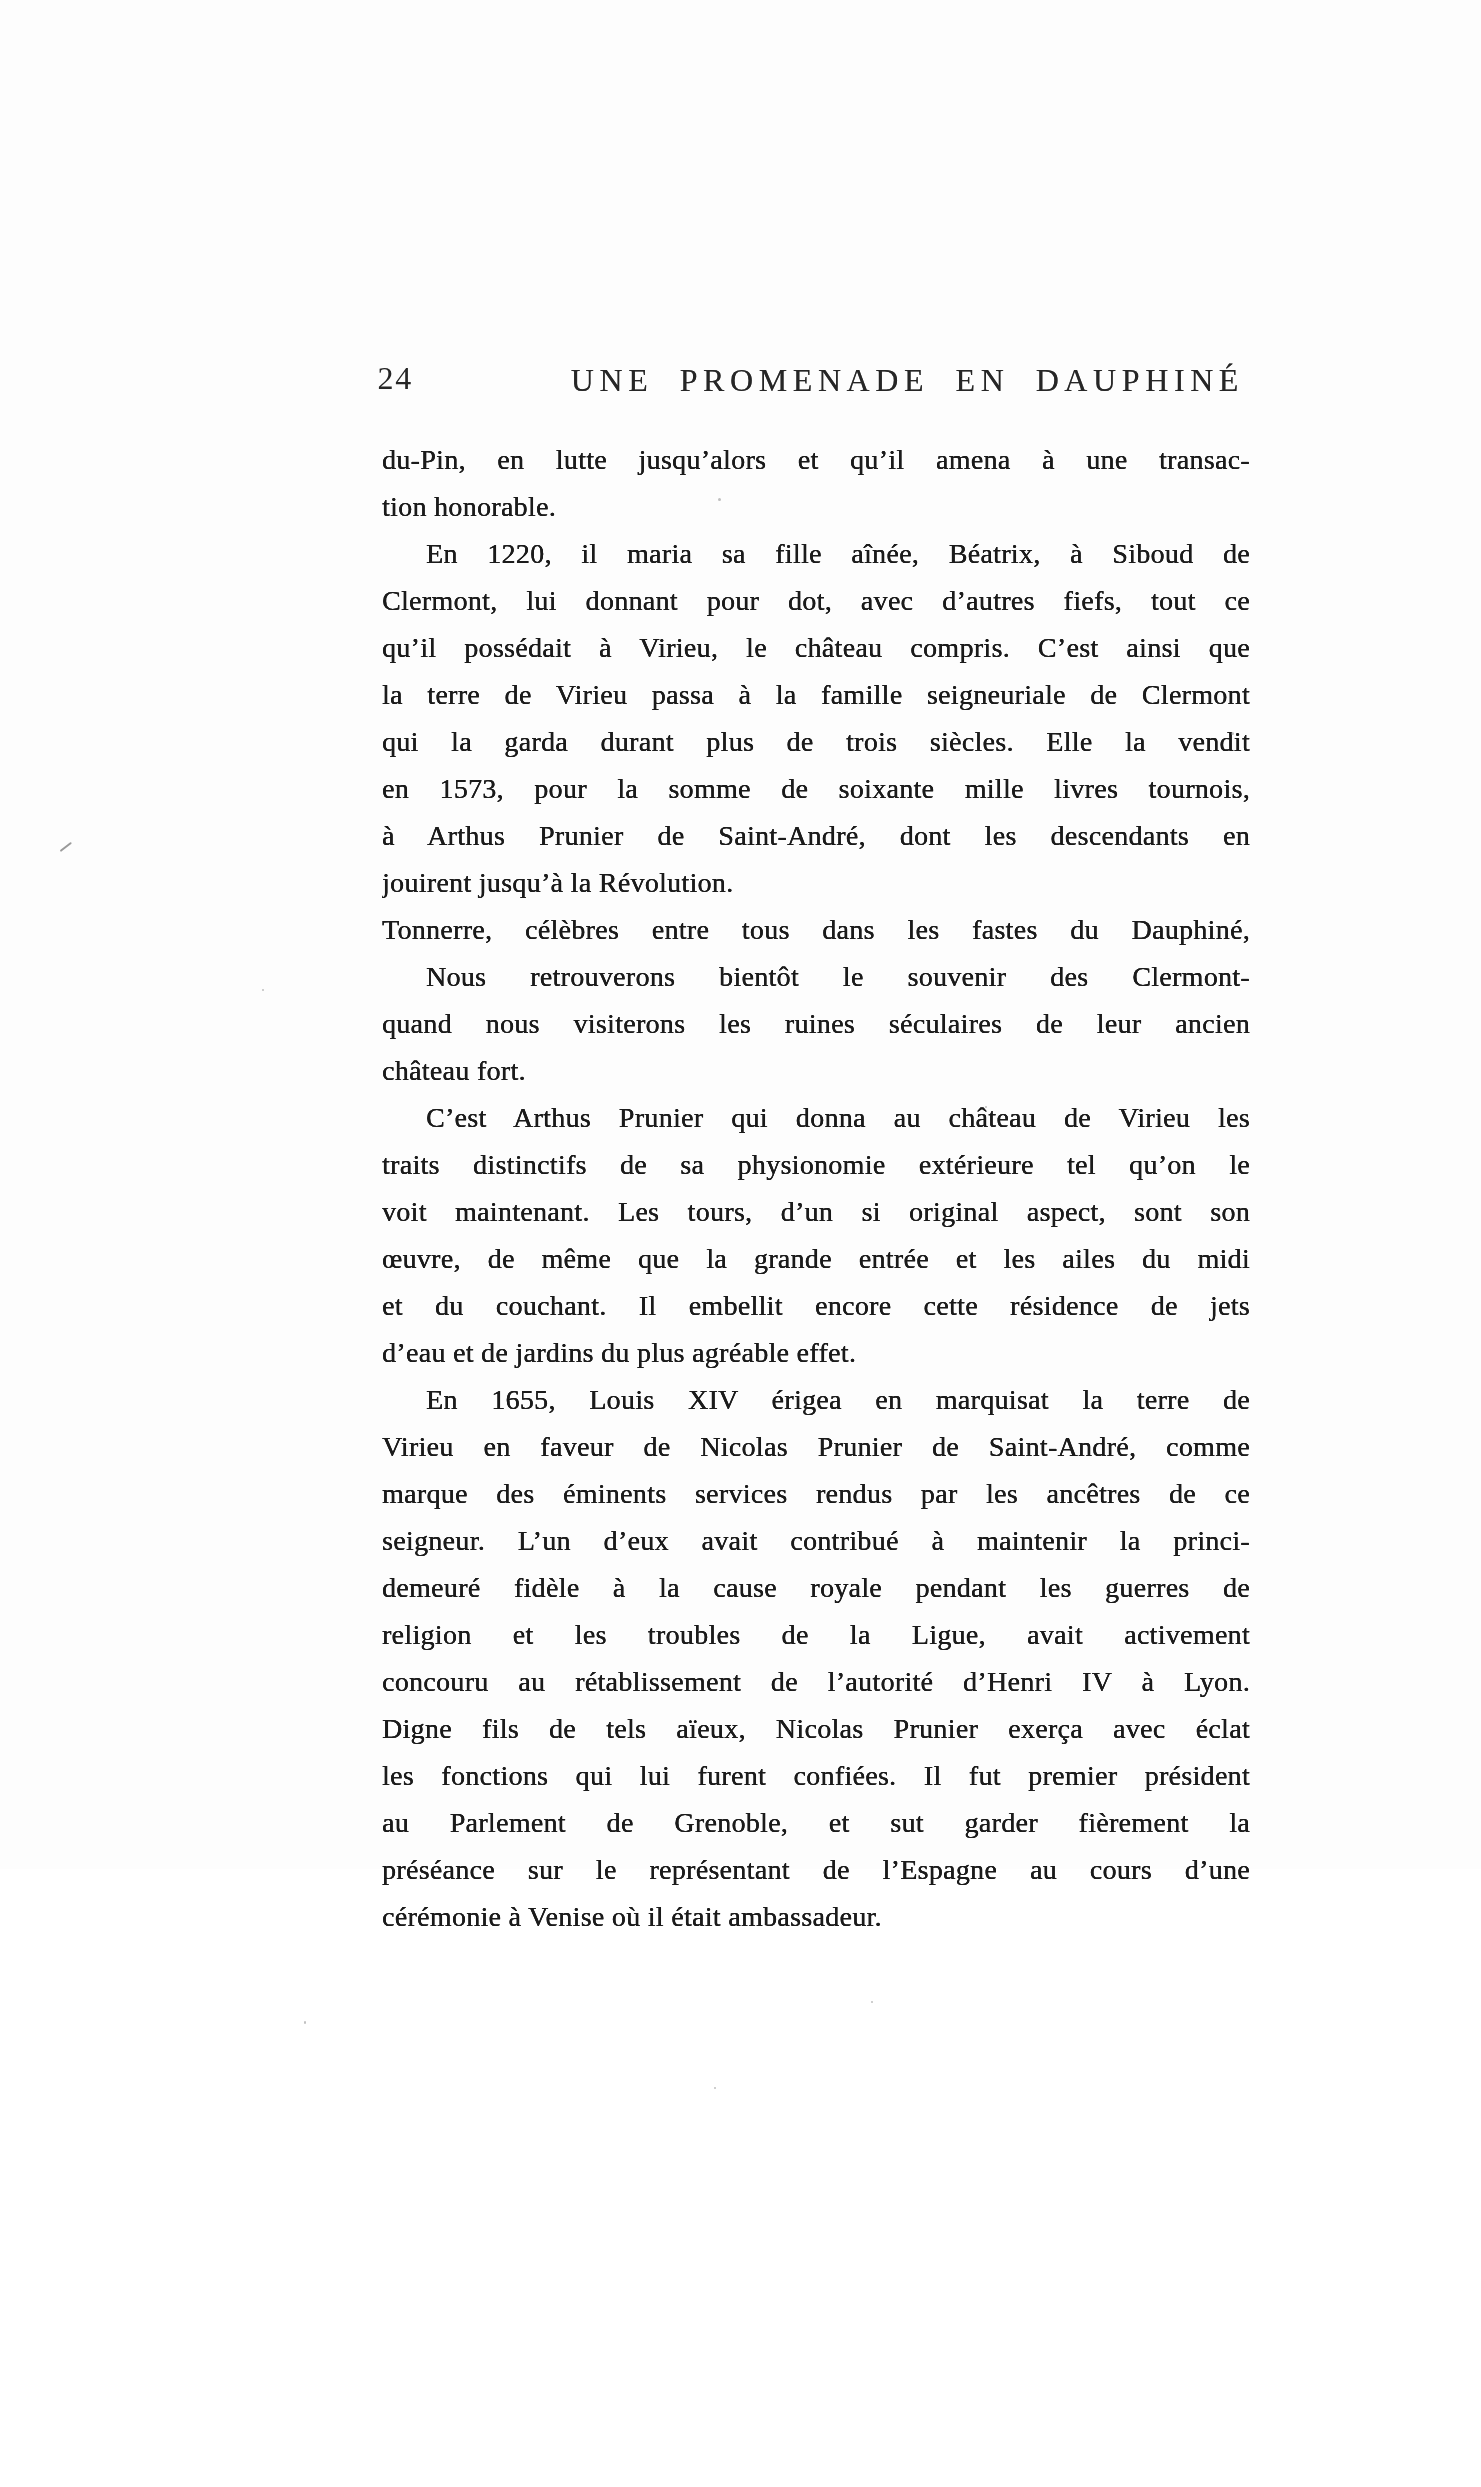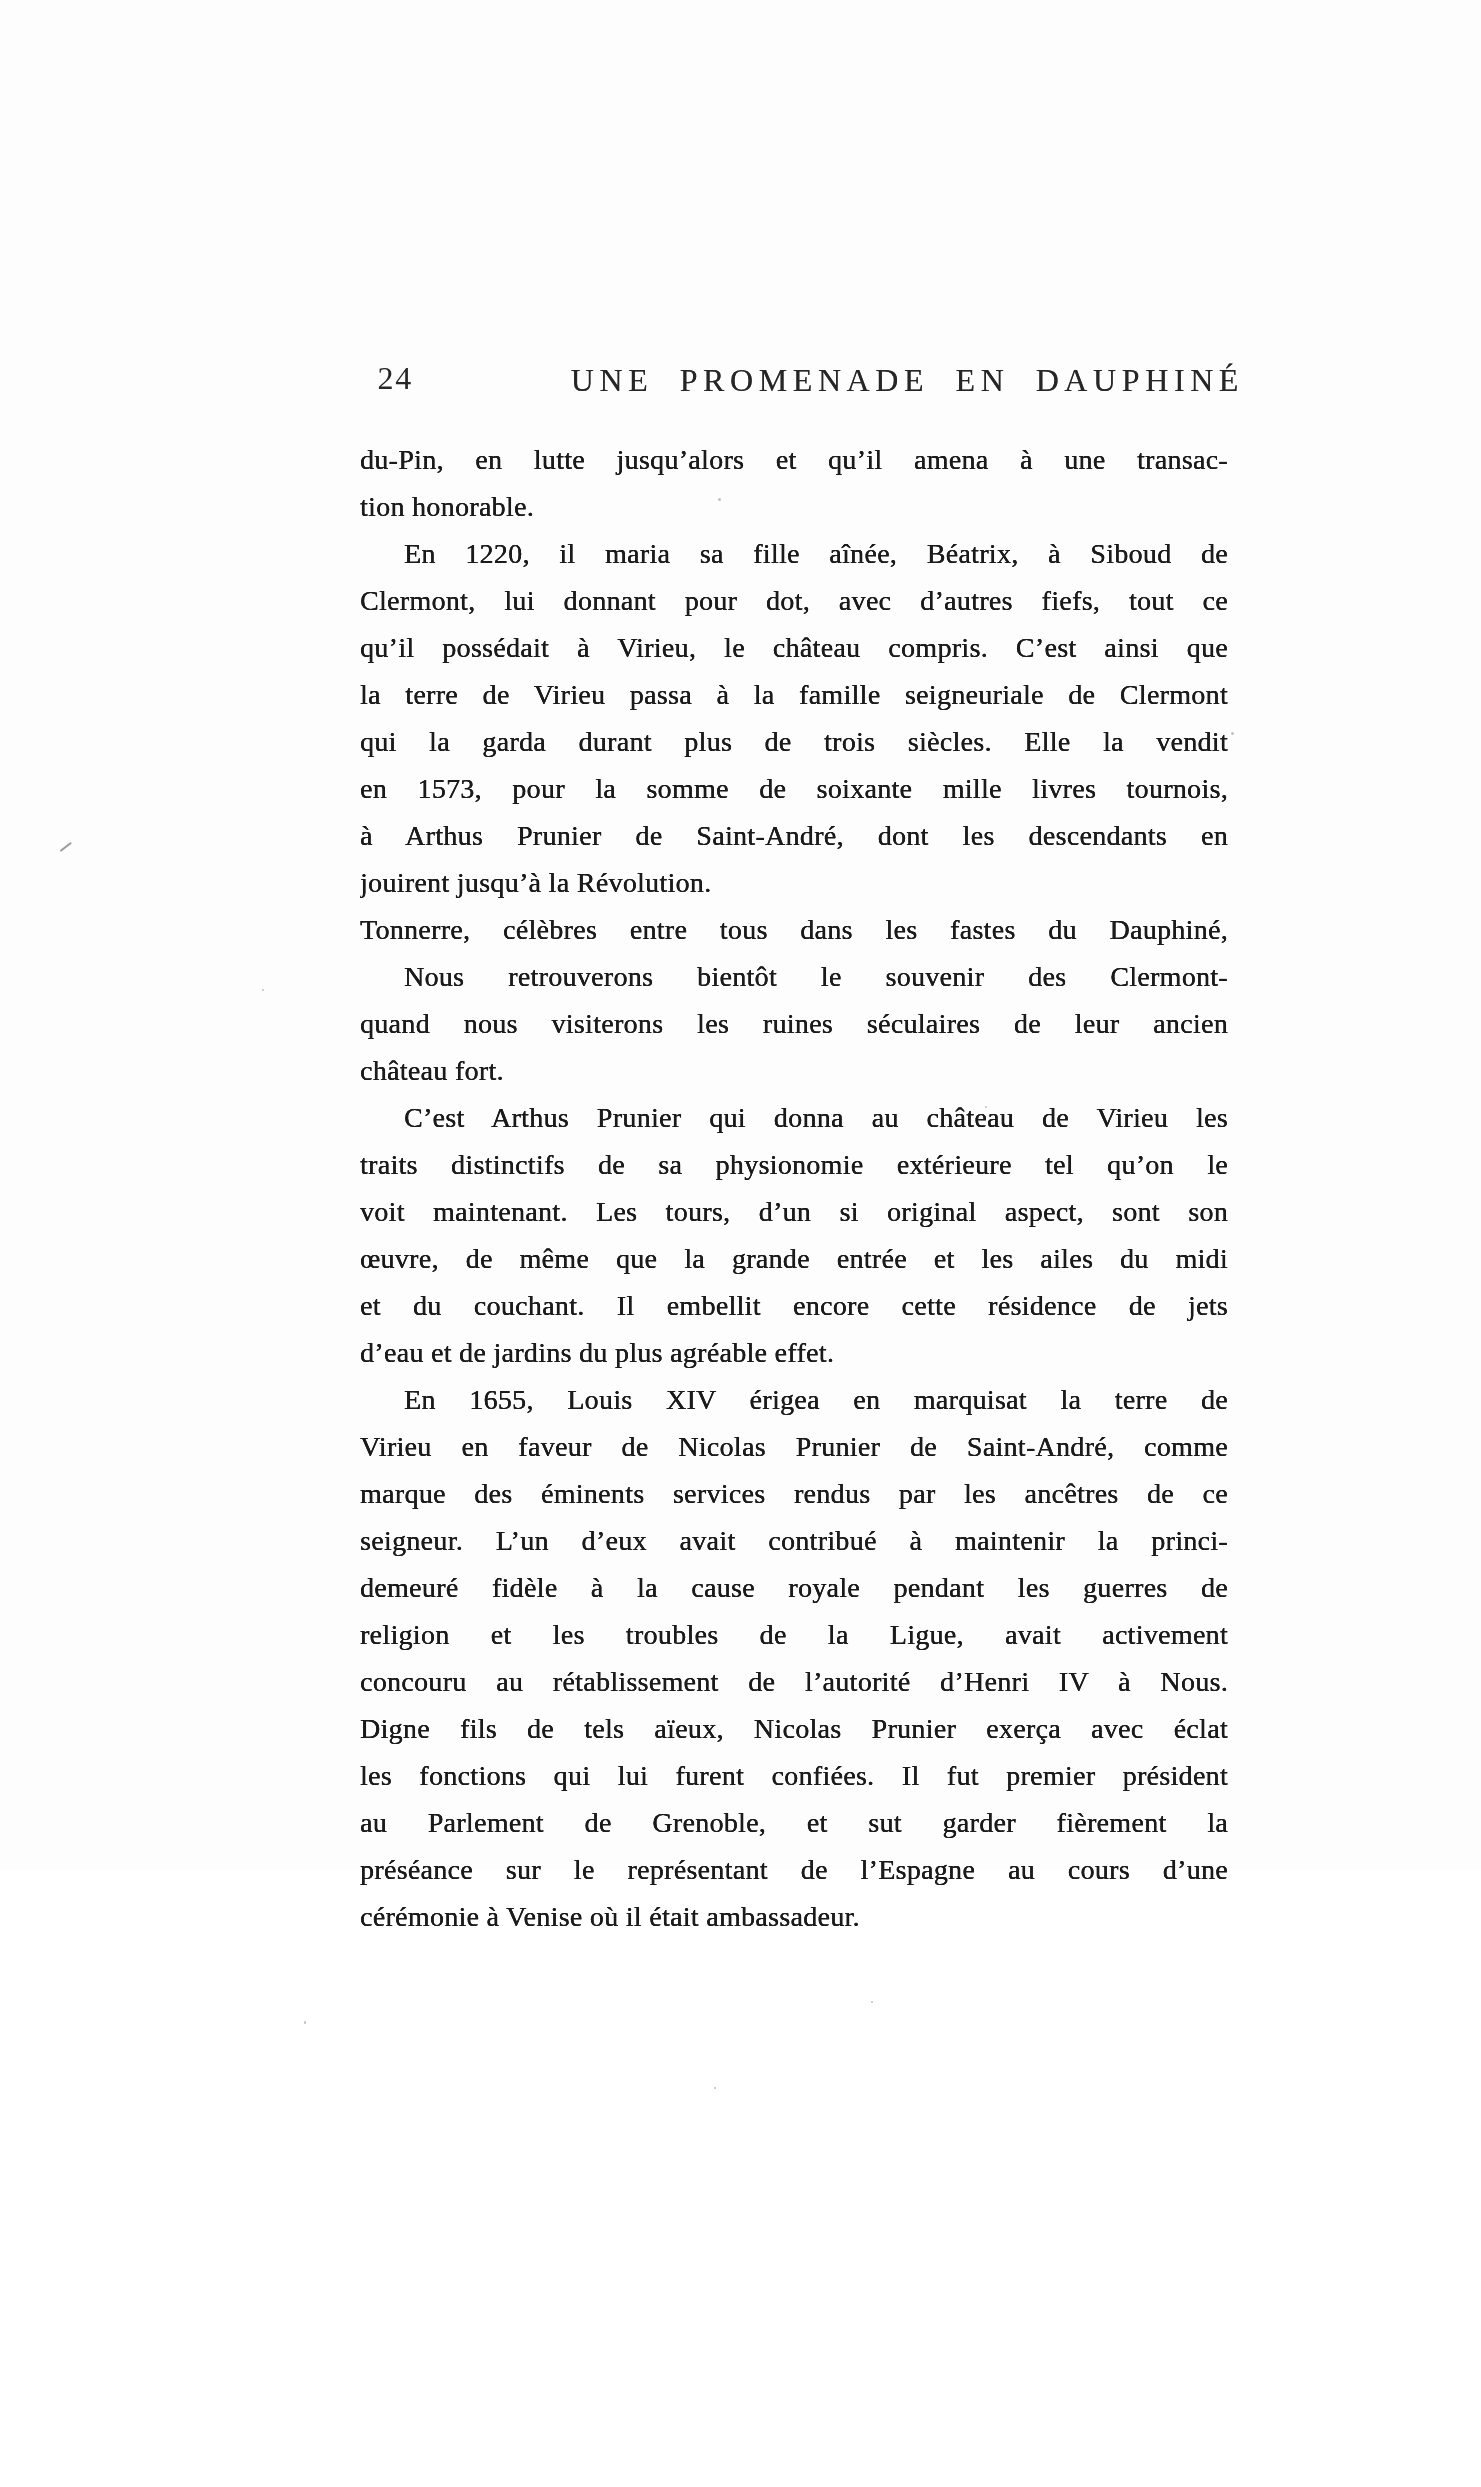--- a/index.html
+++ b/index.html
@@ -32,21 +32,21 @@
   .running-title{
     text-align:right;
     font-size:32px;line-height:38px;
     letter-spacing:5.6px;
     word-spacing:12.7px;
     padding-top:1.6px;
     color:var(--header-ink);
     text-shadow:0 0 0.4px rgba(0,0,0,0.55);
   }
   .text-block{
-    position:absolute;left:360px;top:436px;width:868px;
+    position:absolute;left:382px;top:436px;width:868px;
     color:var(--ink);
   }
   .line{
     font-size:28px;
     line-height:47px;height:47px;
     letter-spacing:0.3px;
     text-align:justify;
     text-align-last:justify;
     white-space:normal;
     overflow:hidden;
@@ -92,21 +92,21 @@
       <div class="line">voit maintenant. Les tours, d’un si original aspect, sont son</div>
       <div class="line">œuvre, de même que la grande entrée et les ailes du midi</div>
       <div class="line">et du couchant. Il embellit encore cette résidence de jets</div>
       <div class="line last">d’eau et de jardins du plus agréable effet.</div>
       <div class="line indent">En 1655, Louis XIV érigea en marquisat la terre de</div>
       <div class="line">Virieu en faveur de Nicolas Prunier de Saint-André, comme</div>
       <div class="line">marque des éminents services rendus par les ancêtres de ce</div>
       <div class="line">seigneur. L’un d’eux avait contribué à maintenir la princi-</div>
       <div class="line">demeuré fidèle à la cause royale pendant les guerres de</div>
       <div class="line">religion et les troubles de la Ligue, avait activement</div>
-      <div class="line">concouru au rétablissement de l’autorité d’Henri IV à Nous.</div>
+      <div class="line">concouru au rétablissement de l’autorité d’Henri IV à Lyon.</div>
       <div class="line">Digne fils de tels aïeux, Nicolas Prunier exerça avec éclat</div>
       <div class="line">les fonctions qui lui furent confiées. Il fut premier président</div>
       <div class="line">au Parlement de Grenoble, et sut garder fièrement la</div>
       <div class="line">préséance sur le représentant de l’Espagne au cours d’une</div>
       <div class="line last">cérémonie à Venise où il était ambassadeur.</div>
     </div>
 
   <div class="speck dash" style="left:59px;top:846px;width:13.5px;height:2.4px;"></div>
   <div class="speck" style="left:718px;top:498px;width:3.2px;height:3.2px;"></div>
   <div class="speck" style="left:1231px;top:732px;width:3.2px;height:3.2px;"></div>

